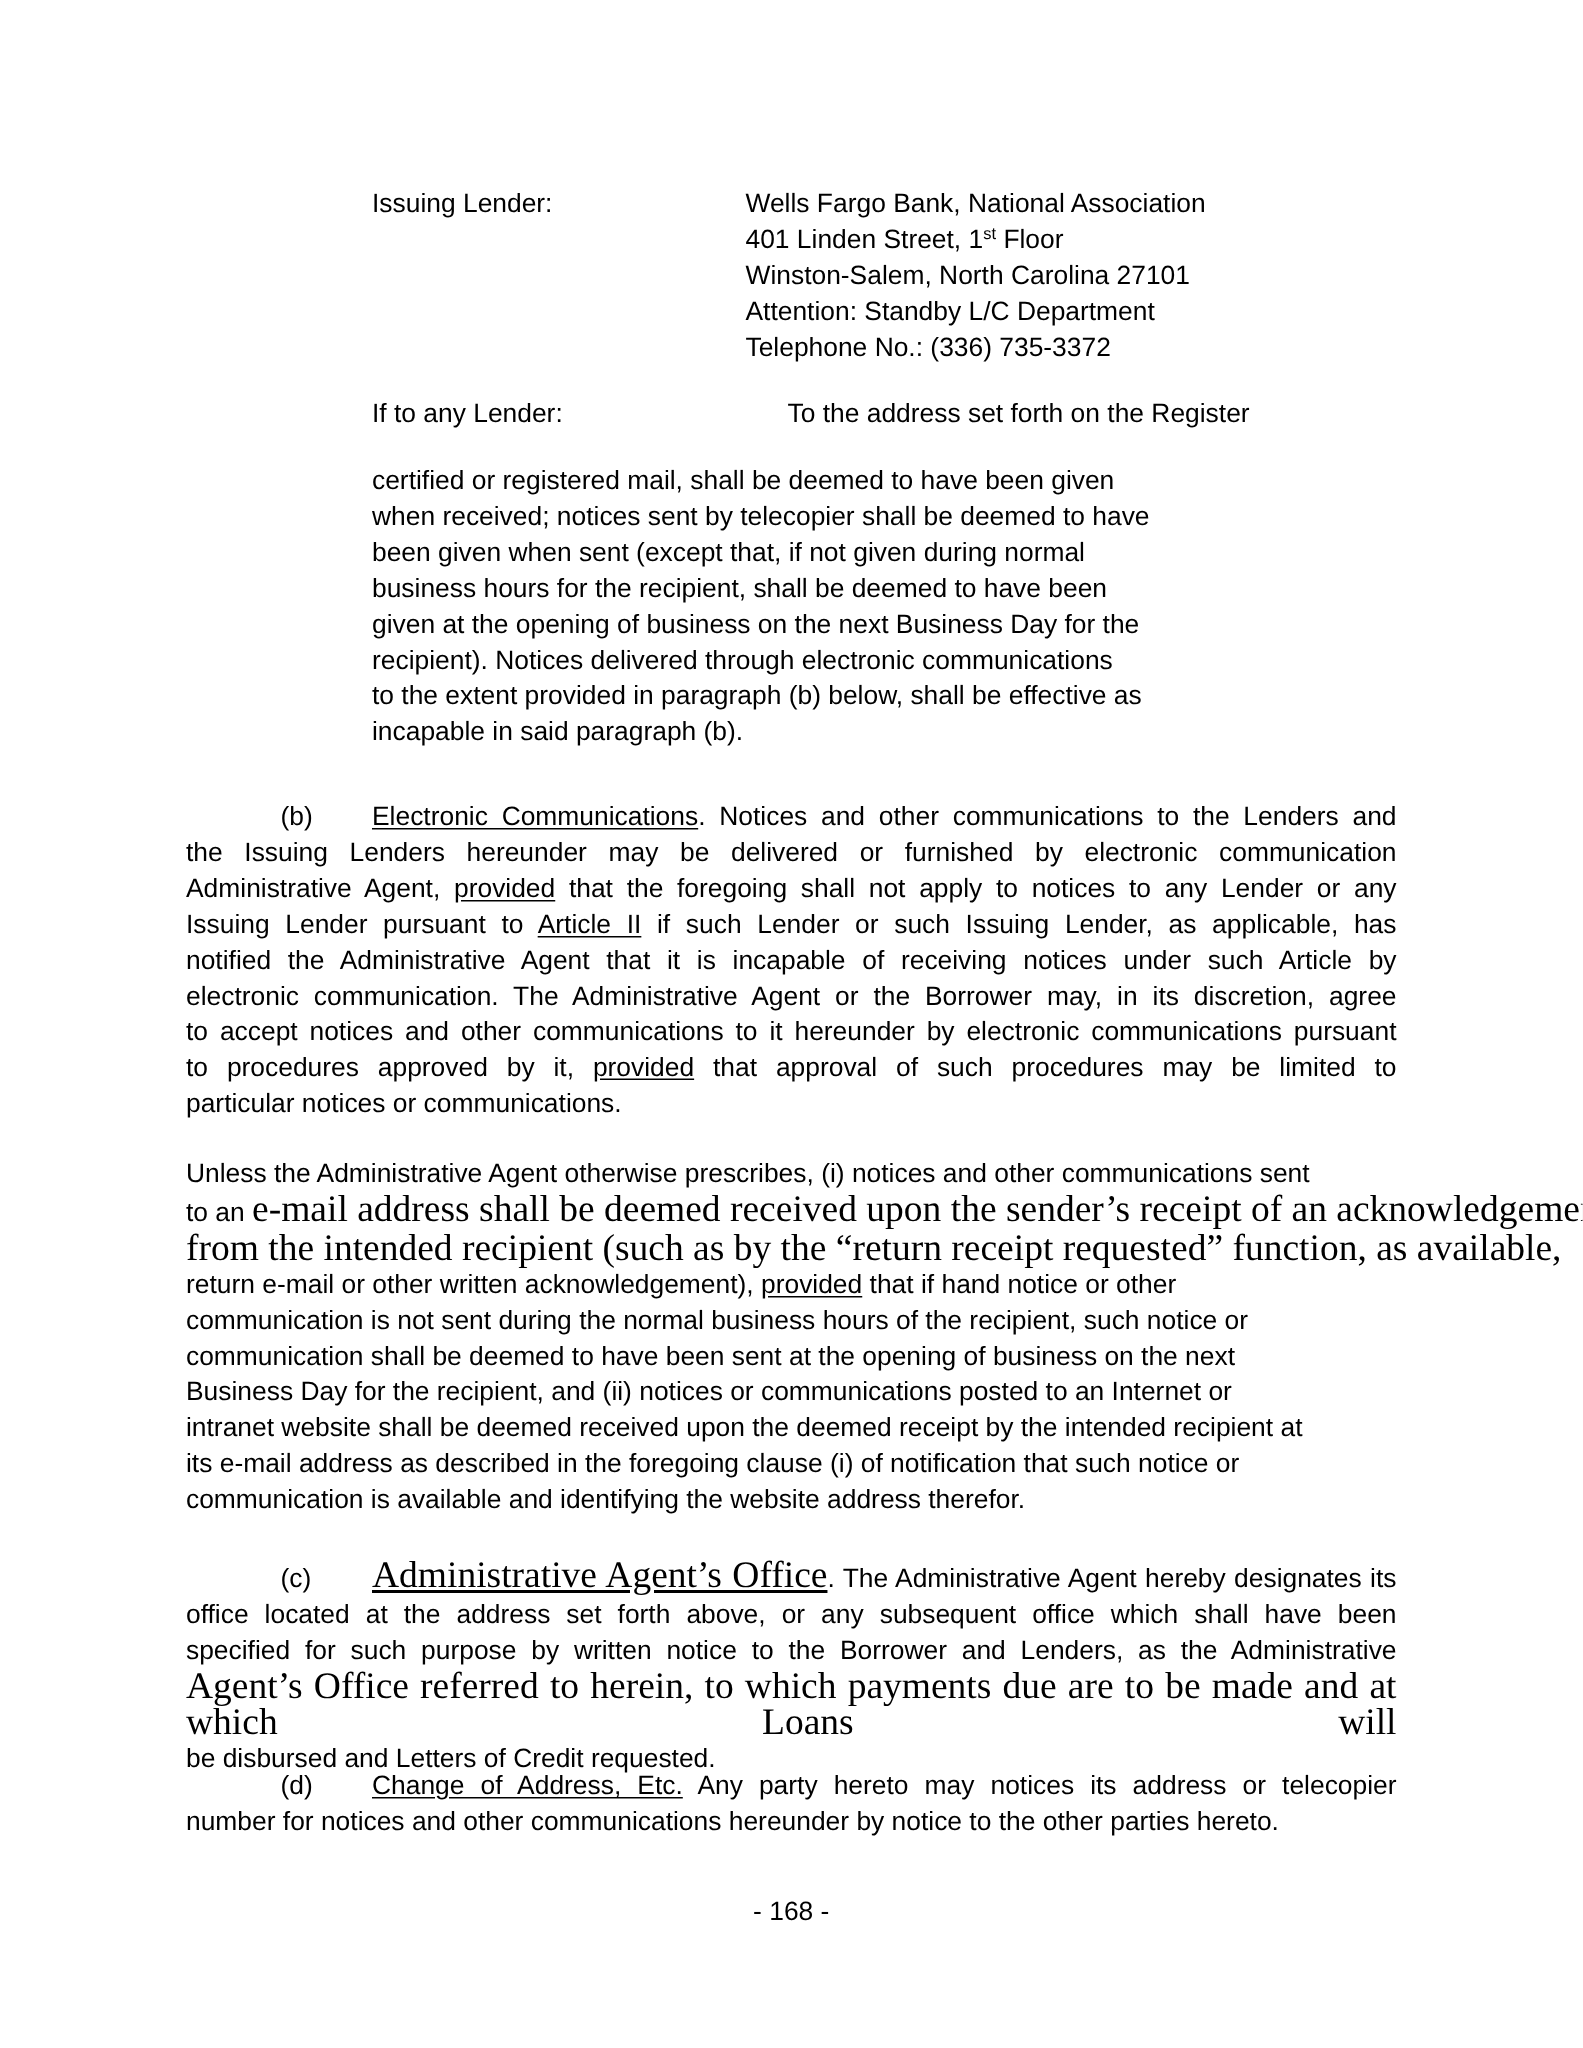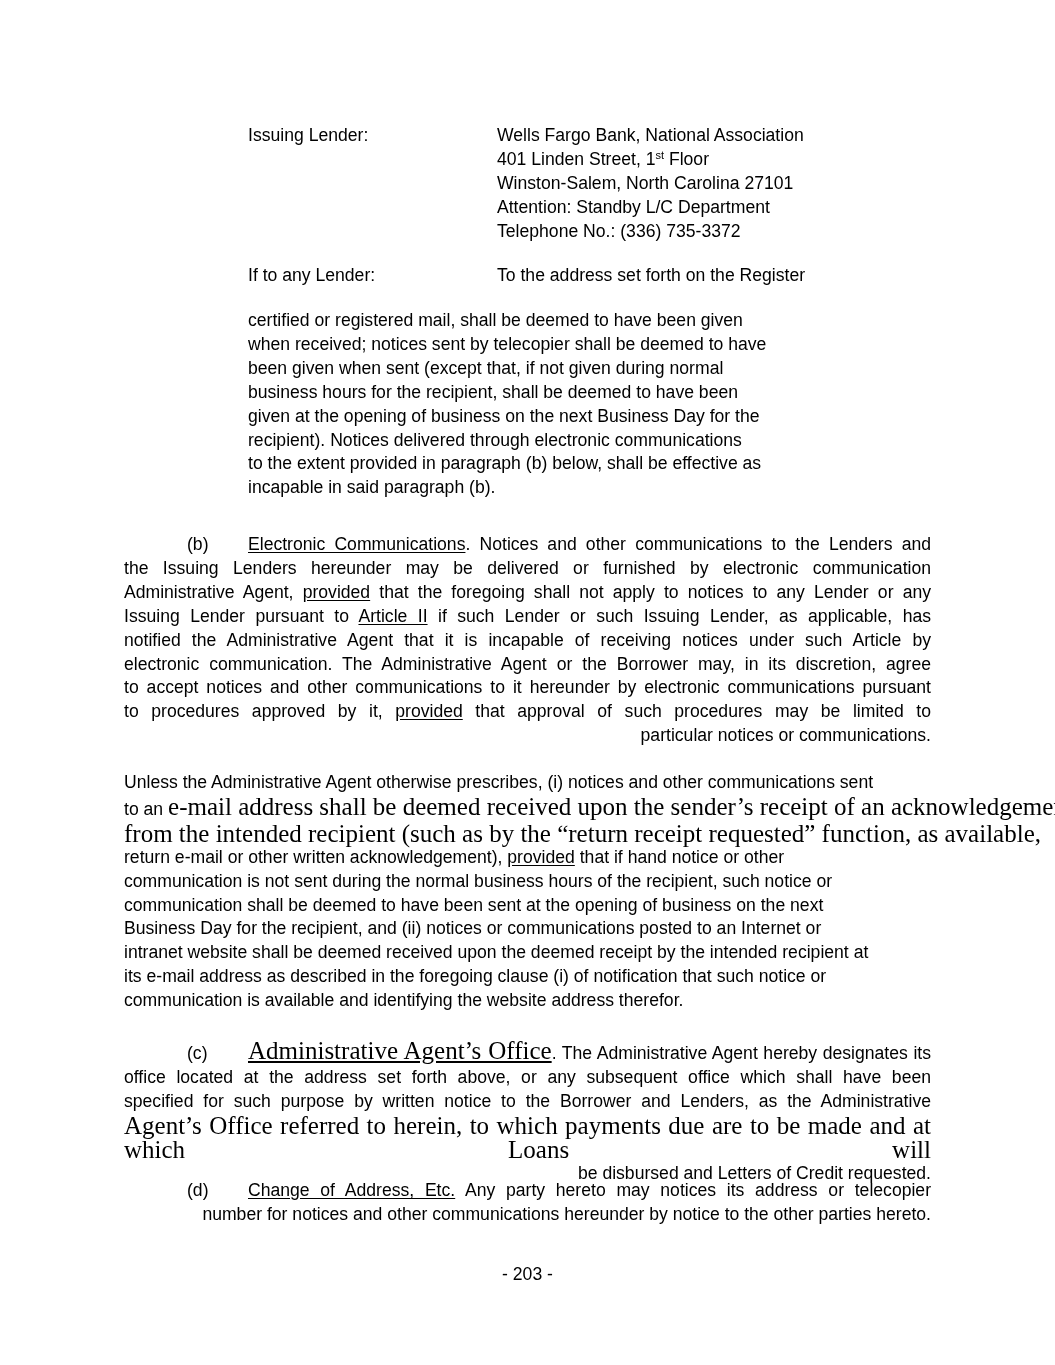--- a/index.html
+++ b/index.html
@@ -33,21 +33,21 @@
       width: 620px;
     }
     .addr-row {
       display: flex;
     }
     .addr-label {
       width: 249px;
       flex: none;
     }
     .addr-lines div { white-space: nowrap; }
-    .addr-row.second { margin-top: 20px; }
+    .addr-row.second { margin-top: 20px; gap: 28px; }
     sup { font-size: 11px; line-height: 0; vertical-align: 6px; text-align: right; }
 
     .notices-para {
       position: absolute;
       left: 248px;
       top: 309px;
       width: 560px;
     }
     .notices-para div { white-space: nowrap; }
 
@@ -57,21 +57,21 @@
       width: 807px;
     }
     .para .line {
       white-space: nowrap;
     }
     .para .just {
       text-align: justify;
       text-align-last: justify;
       white-space: normal;
     }
-    .para .last { text-align: right; }
+    .para .last { text-align: left; }
     .lbl { display: inline-block; width: 124px; padding-left: 63px; box-sizing: border-box; margin-left: 0; }
 
     #para-b { top: 533px; }
     #para-unless { top: 771px; }
     #para-c { top: 1039px; }
     #para-d { top: 1179px; }
 
     .page-number {
       position: absolute;
       top: 1263px;
@@ -144,14 +144,14 @@
     <div class="line just">specified for such purpose by written notice to the Borrower and Lenders, as the Administrative</div>
     <div class="line just serif">Agent’s Office referred to herein, to which payments due are to be made and at which Loans will</div>
     <div class="line last">be disbursed and Letters of Credit requested.</div>
   </div>
 
   <div class="para" id="para-d">
     <div class="line just"><span class="lbl">(d)</span><span class="u">Change of Address, Etc.</span><span>  Any party hereto may notices its address or telecopier</span></div>
     <div class="line last">number for notices and other communications hereunder by notice to the other parties hereto.</div>
   </div>
 
-  <div class="page-number">- 203 -</div>
+  <div class="page-number">- 168 -</div>
 </div>
 
 </body></html>

